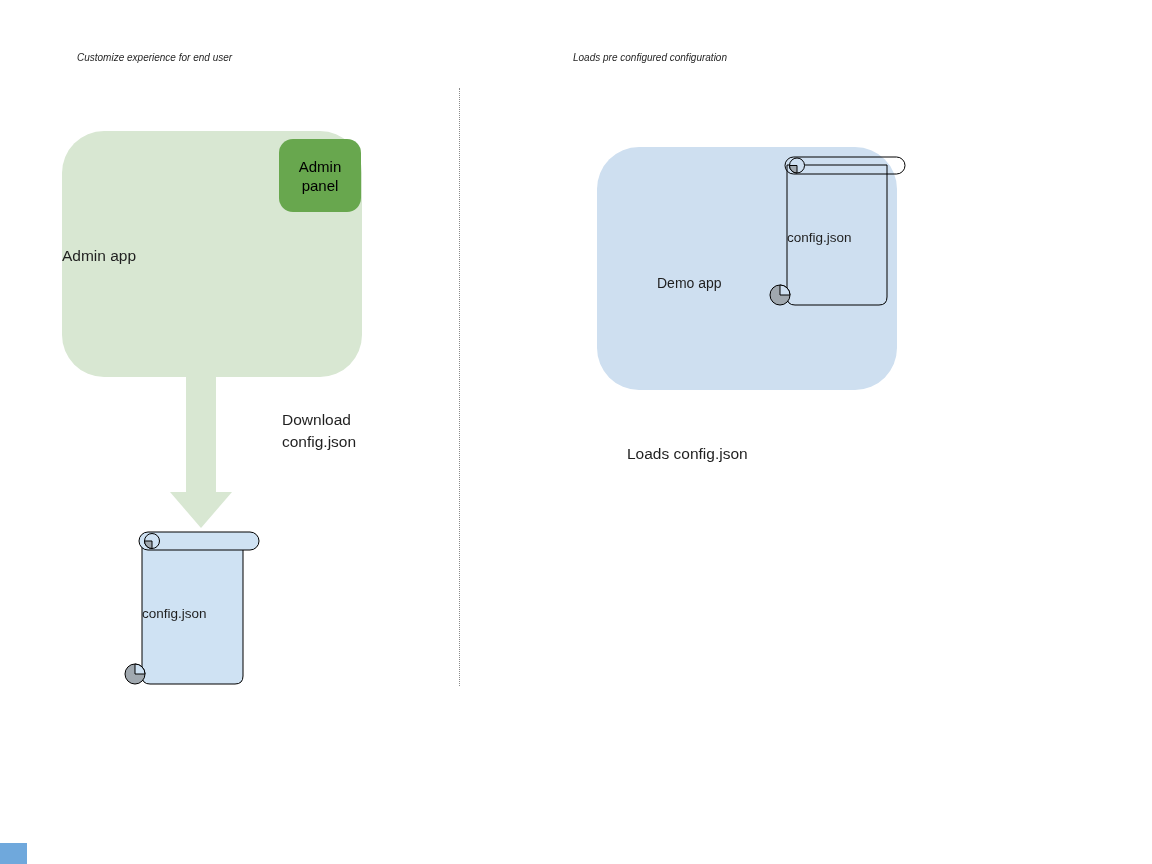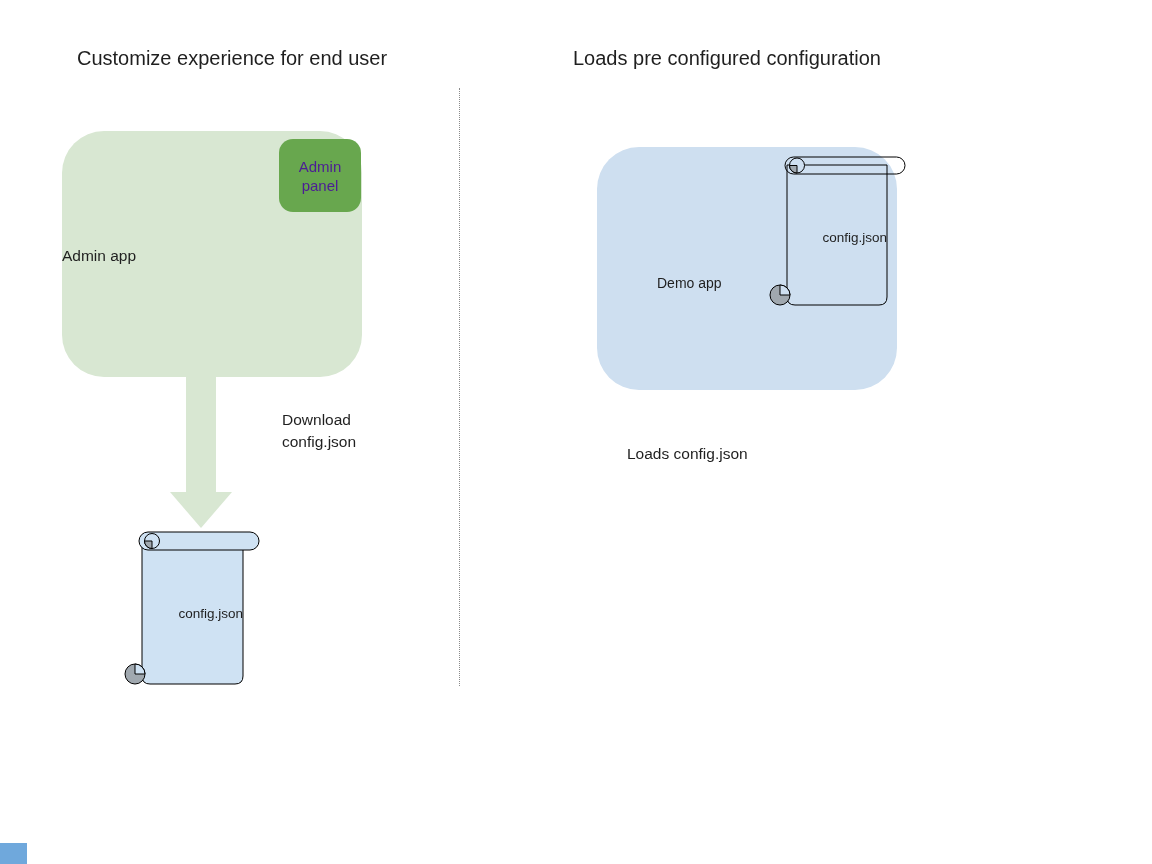--- a/index.html
+++ b/index.html
@@ -5,55 +5,55 @@
   html,body{margin:0;padding:0;background:#ffffff;}
   #canvas{
     position:relative;
     width:1152px;height:864px;
     background:#ffffff;
     overflow:hidden;
     font-family:"Liberation Sans","DejaVu Sans",sans-serif;
     color:#1f1f1f;
   }
   .abs{position:absolute;}
-  .title{font-size:20px;line-height:20px;white-space:nowrap;}
+  .title{font-size:10px;line-height:20px;white-space:nowrap;font-style:italic;}
   .caption{font-size:15.5px;line-height:22px;}
 
   
   .admin-app{
     left:62px;top:131px;width:300px;height:246px;
     background:#d8e7d2;border-radius:42px;
   }
   .admin-app-label{
     left:62px;top:246px;width:300px;text-align:left;
     font-size:15.5px;line-height:20px;
   }
   .admin-panel{
     left:279px;top:139px;width:82px;height:73px;
     background:#68a74e;border-radius:14px;
     display:flex;align-items:center;justify-content:center;text-align:center;
-    font-size:15px;line-height:19px;color:#4c1d95;
+    font-size:15px;line-height:19px;color:#000000;
   }
   .admin-panel .lbl{width:56px;}
 
   
   .down-arrow{left:166px;top:374px;}
   .download-label{left:250px;top:409px;width:95px;margin-left:32px;}
 
   
   .demo-app{
     left:597px;top:147px;width:300px;height:243px;
     background:#cedff0;border-radius:42px;
   }
   .demo-app-label{left:657px;top:259px;font-size:14px;line-height:20px;white-space:nowrap;margin-top:14px;}
 
   
   .scroll-wrap{pointer-events:none;}
   .scroll-label{
-    position:absolute;text-align:right;
+    position:absolute;text-align:left;
     font-size:13.5px;line-height:17px;white-space:nowrap;
   }
   .scroll-left{left:122px;top:527px;width:140px;height:162px;}
   .scroll-left .scroll-label{left:20px;top:78px;width:101px;}
   .scroll-right{left:768px;top:152px;width:140px;height:158px;}
   .scroll-right .scroll-label{left:19px;top:77px;width:100px;}
 
   
   .divider{
     left:459px;top:88px;height:598px;width:0;

